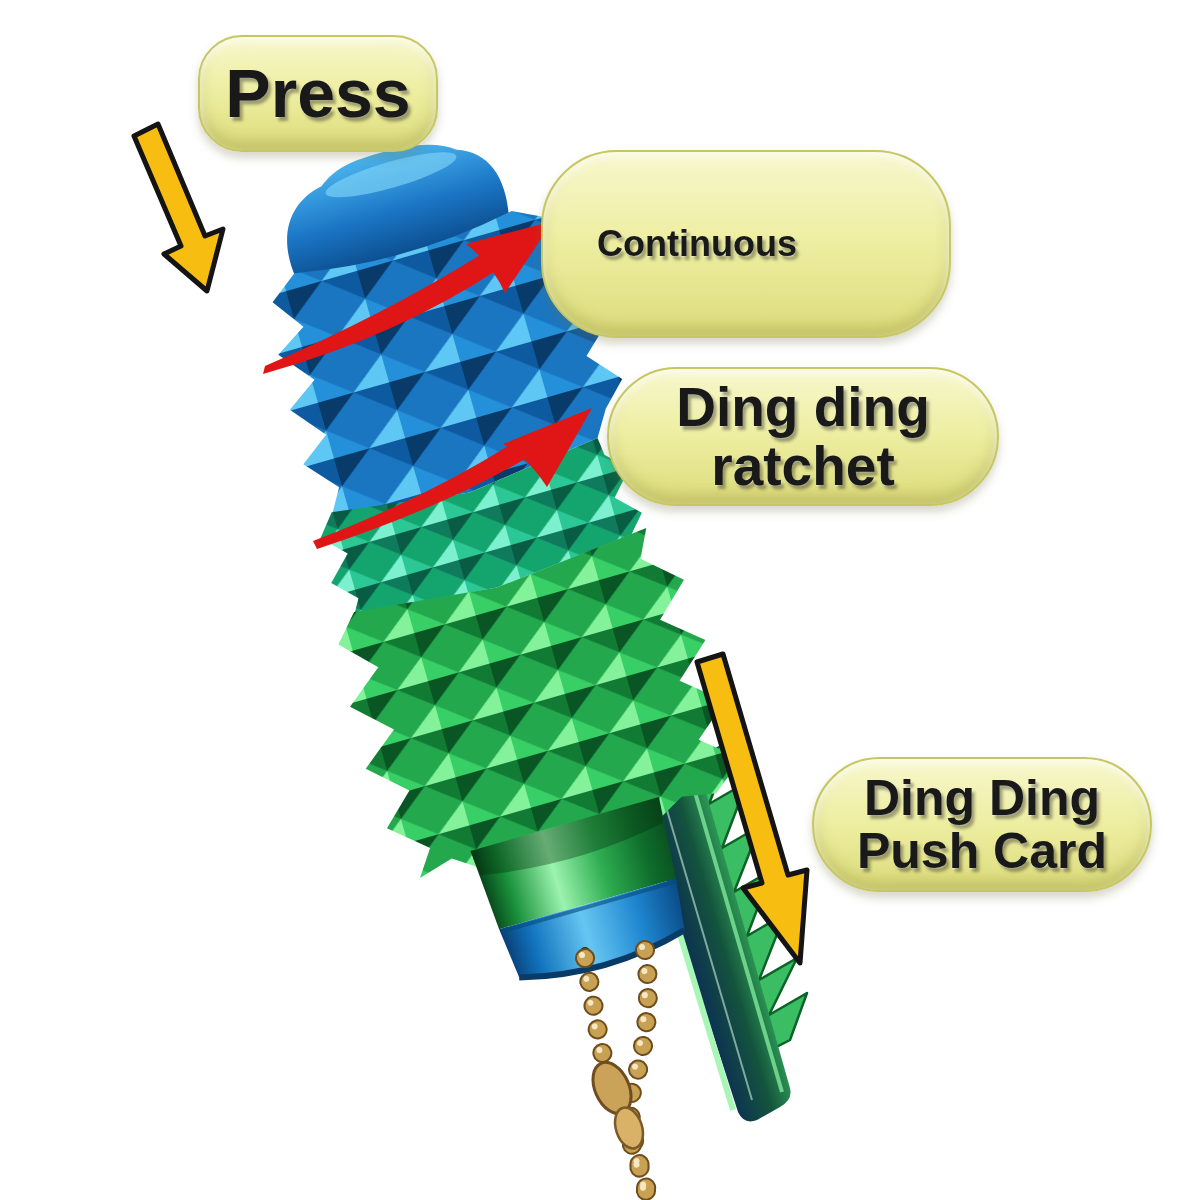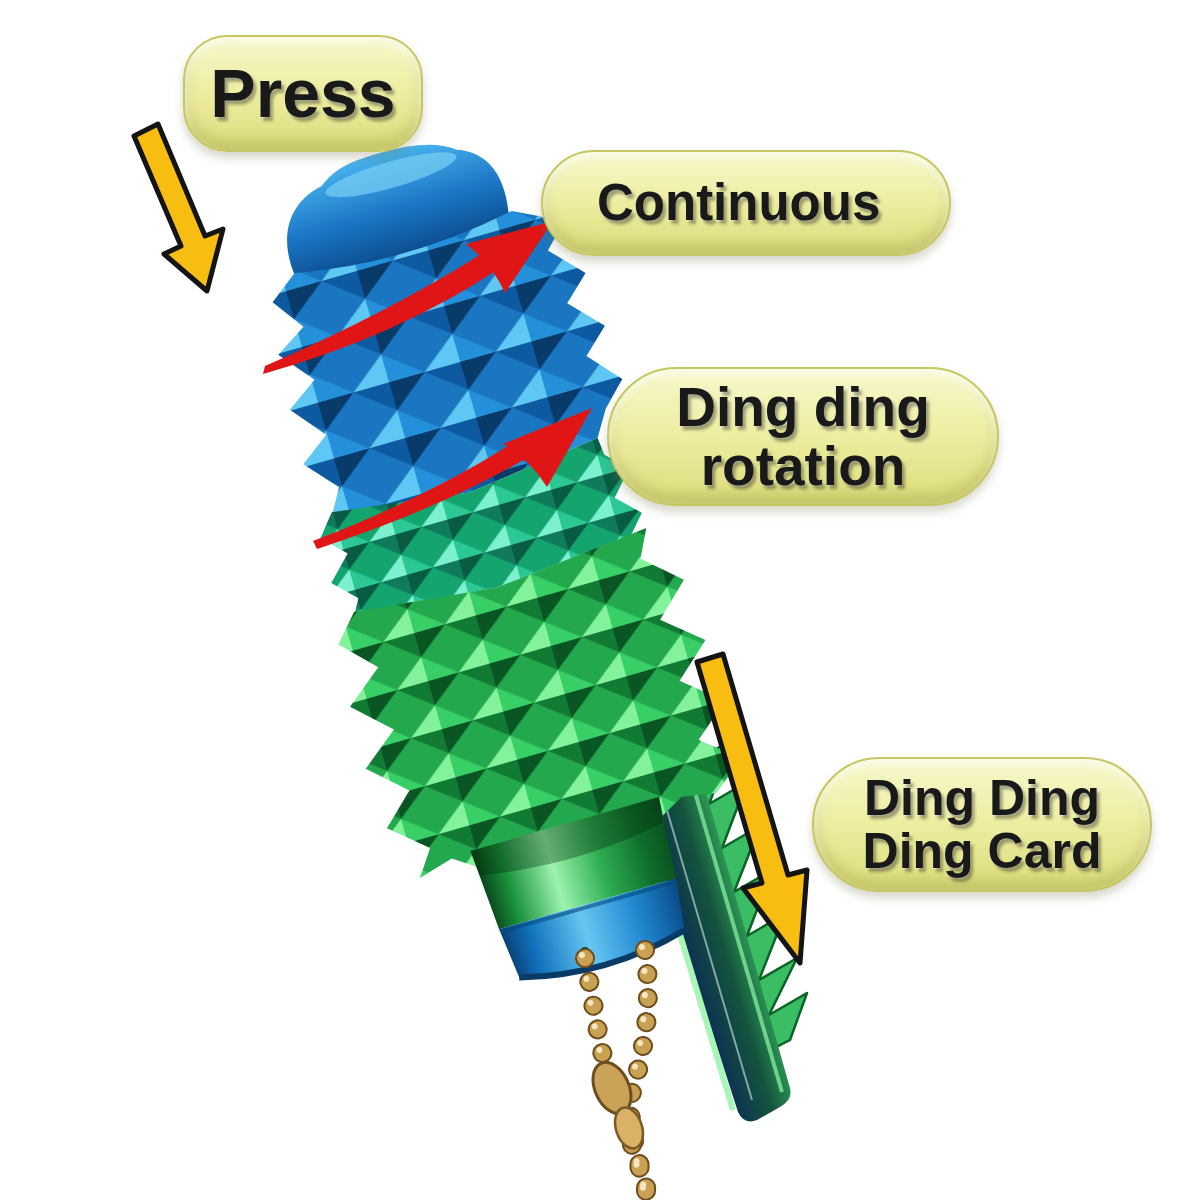--- a/index.html
+++ b/index.html
@@ -14,24 +14,24 @@
     border:2px solid #c6c662;
     box-shadow:inset 0 4px 8px rgba(255,255,255,.75),
                inset 0 -9px 14px rgba(150,150,60,.38),
                0 6px 10px rgba(110,110,70,.28);
     display:flex;flex-direction:column;justify-content:center;
     color:#191919;font-weight:bold;
     text-shadow:3px 4px 3px rgba(25,25,25,.38), 0 1px 0 rgba(255,255,255,.55);
     line-height:1.06;white-space:nowrap;
   }
   .pill span{display:block;}
-  .pill-press{left:183px;top:35px;width:240px;height:117px;border-radius:44px;
+  .pill-press{left:198px;top:35px;width:240px;height:117px;border-radius:44px;
     font-size:68px;align-items:center;text-align:center;}
-  .pill-rotation{left:541px;top:150px;width:410px;height:106px;border-radius:76px;
-    font-size:51px;padding-left:54px;align-items:flex-start;text-align:left;}
+  .pill-rotation{left:541px;top:150px;width:410px;height:188px;border-radius:76px;
+    font-size:36px;padding-left:54px;align-items:flex-start;text-align:left;}
   .pill-ratchet{left:607px;top:367px;width:392px;height:139px;border-radius:72px;
     font-size:55px;align-items:center;text-align:center;}
   .pill-pushcard{left:812px;top:757px;width:340px;height:135px;border-radius:68px;
     font-size:50px;align-items:center;text-align:center;}
 </style>
 </head>
 <body>
 
 <div class="scene">
 
@@ -188,21 +188,21 @@
   <div class="pill pill-press">
     <span>Press</span>
   </div>
 
   <div class="pill pill-rotation">
     <span>Continuous</span>
   </div>
 
   <div class="pill pill-ratchet">
     <span>Ding ding</span>
-    <span>rotation</span>
+    <span>ratchet</span>
   </div>
 
   <div class="pill pill-pushcard">
     <span>Ding Ding</span>
-    <span>Ding Card</span>
+    <span>Push Card</span>
   </div>
 
 </div>
 
 </body></html>

